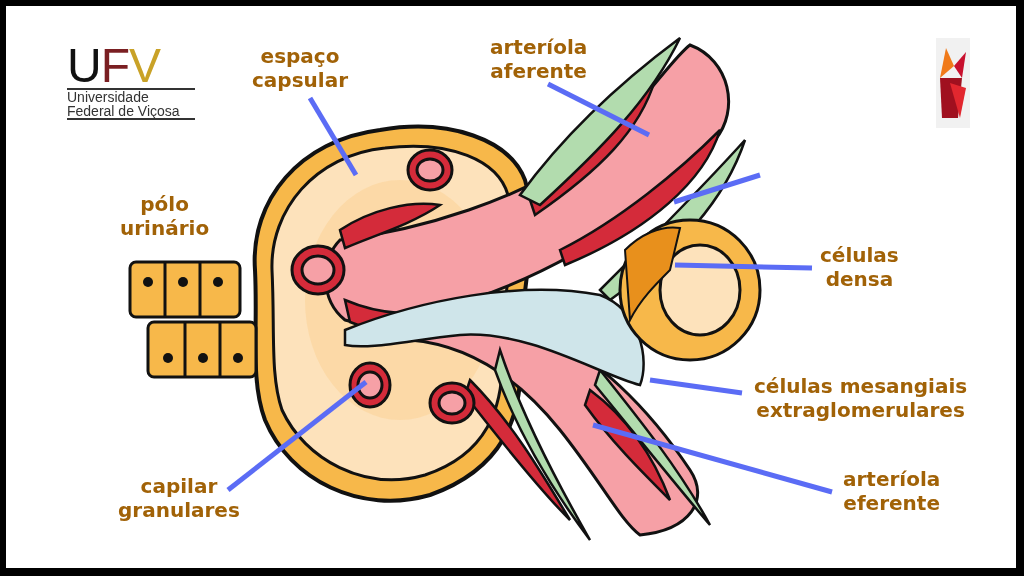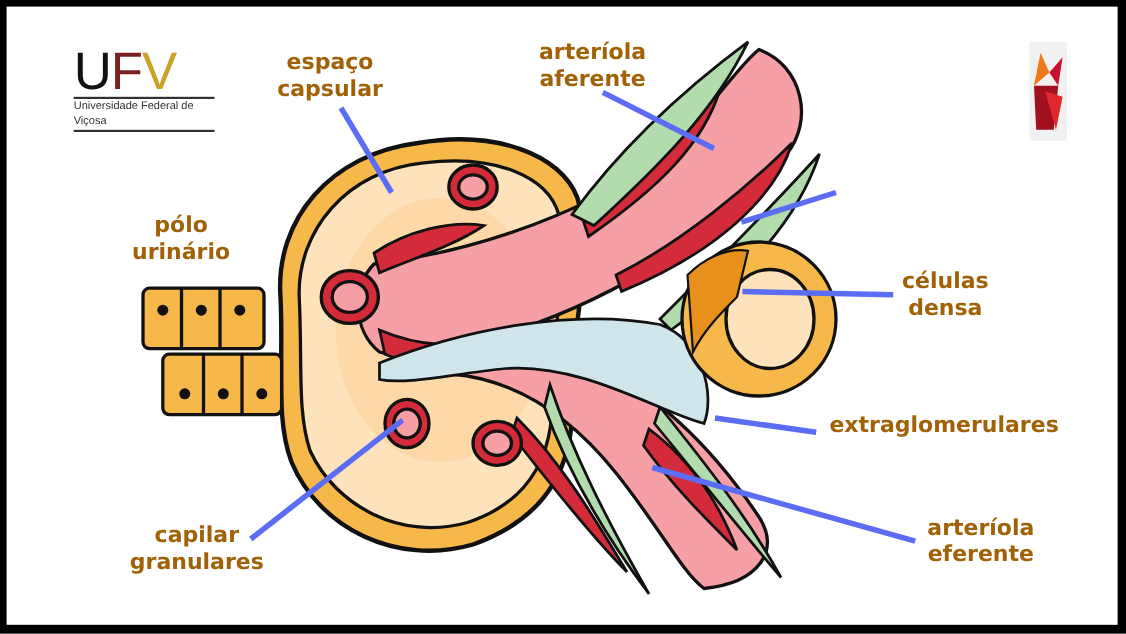--- a/index.html
+++ b/index.html
@@ -5,21 +5,21 @@
   html,body{margin:0;padding:0;}
   body{width:1024px;height:576px;background:#000;position:relative;overflow:hidden;font-family:"DejaVu Sans","Liberation Sans",sans-serif;}
   .frame{position:absolute;left:6px;top:6px;width:1010px;height:562px;background:#fff;}
   .lbl{position:absolute;font-weight:bold;font-size:20px;line-height:24px;color:#a16207;text-align:center;white-space:nowrap;}
   .logo-ufv{position:absolute;left:24px;top:44px;width:130px;height:70px;margin-left:43px;}
   .logo-letters{font-family:"Liberation Sans",sans-serif;font-size:48px;line-height:44px;letter-spacing:-1px;}
   .logo-u{color:#111;}
   .logo-f{color:#7a1f22;}
   .logo-v{color:#c9a227;}
   .logo-line{height:2px;background:#333;width:128px;}
-  .logo-sub{font-family:"Liberation Sans",sans-serif;font-size:10px;color:#333;line-height:14px;}
+  .logo-sub{font-family:"Liberation Sans",sans-serif;font-size:14px;color:#333;line-height:14px;}
   .origami{position:absolute;left:936px;top:38px;width:34px;height:90px;background:#f1f1f1;}
   svg.art{position:absolute;left:0;top:0;}
 </style>
 </head>
 <body>
 
 <div class="frame"></div>
 
 <svg class="art" width="1024" height="576" viewBox="0 0 1024 576">
 
@@ -127,18 +127,19 @@
   <div>arteríola</div>
   <div>aferente</div>
 </div>
 <div class="lbl" style="left:772px;top:154px;">
 </div>
 <div class="lbl" style="left:820px;top:243px;">
   <div>células</div>
   <div>densa</div>
 </div>
 <div class="lbl" style="left:754px;top:374px;">
+  <div>células mesangiais</div>
   <div>extraglomerulares</div>
 </div>
 <div class="lbl" style="left:843px;top:467px;">
   <div>arteríola</div>
   <div>eferente</div>
 </div>
 
 </body></html>

